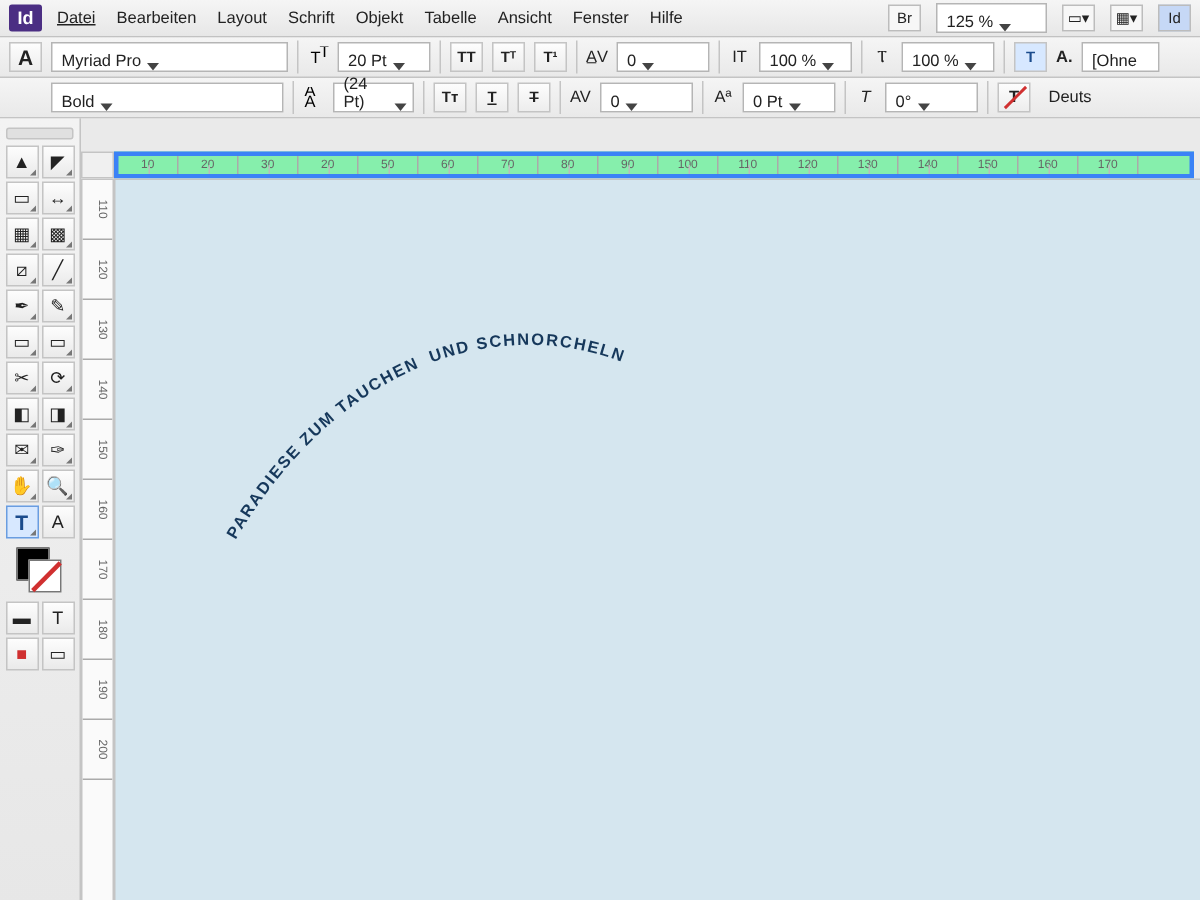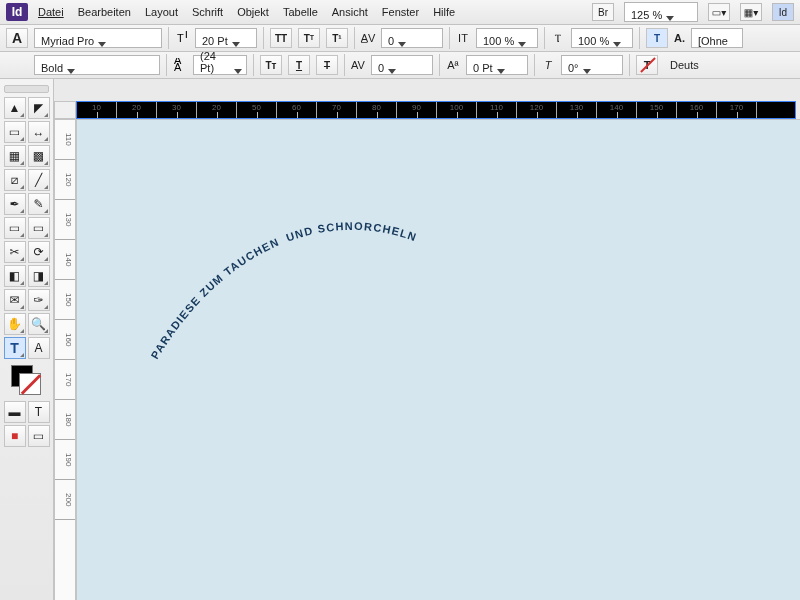--- a/index.html
+++ b/index.html
@@ -22,21 +22,21 @@
   .toolrow{display:flex;justify-content:center;gap:2px;margin-bottom:2px}
   .tool{width:22px;height:22px;background:linear-gradient(#fdfdfd,#eaeaea);border:1px solid #c4c4c4;display:flex;align-items:center;justify-content:center;font-size:12px;position:relative}
   .tool.sel{background:#d7e8ff;border-color:#6a9de0}
   .tool .dog{position:absolute;right:1px;bottom:1px;width:0;height:0;border-left:4px solid transparent;border-bottom:4px solid #777}
   .sw{width:40px;height:30px;margin:6px auto;position:relative}
   .sw .fill{position:absolute;top:0;left:4px;width:22px;height:22px;background:#000;border:1px solid #777}
   .sw .stroke{position:absolute;top:8px;left:12px;width:22px;height:22px;background:#fff;border:1px solid #777}
   .sw .stroke::after{content:"";position:absolute;left:-2px;top:9px;width:26px;height:3px;background:#d03030;transform:rotate(-45deg)}
   .editor{flex:1;position:relative;background:#eaeaea;overflow:hidden}
   .tab{position:absolute;top:0;left:0;height:22px;display:flex;align-items:center;gap:6px;padding:0 10px;background:#f3f3f3;border:1px solid #bdbdbd;border-bottom:none;border-radius:3px 3px 0 0;margin-left:8px}
-  .rulerH{position:absolute;top:22px;left:22px;right:4px;height:18px;background:#000000;border:1px solid #3b82f6;display:flex;overflow:hidden}
+  .rulerH{position:absolute;top:22px;left:22px;right:4px;height:18px;background:#86efac;border:3px solid #3b82f6;display:flex;overflow:hidden}
   .rulerH .tick{flex:0 0 40px;border-right:1px solid #aaa;font-size:8px;text-align:center;color:#666;display:flex;align-items:flex-start;justify-content:center;padding-top:1px;position:relative}
   .rulerH .tick::after{content:"";position:absolute;left:50%;bottom:0;height:6px;border-left:1px solid #bbb}
   .rulerV{position:absolute;top:40px;left:0;width:22px;bottom:0;background:#fafafa;border:1px solid #c4c4c4;display:flex;flex-direction:column;overflow:hidden}
   .rulerV .tick{flex:0 0 40px;border-bottom:1px solid #aaa;font-size:8px;color:#666;writing-mode:vertical-rl;text-align:center;padding:0 2px;position:relative}
   .corner{position:absolute;top:22px;left:0;width:22px;height:18px;background:#f0f0f0;border:1px solid #c4c4c4}
   .canvas{position:absolute;top:40px;left:22px;right:0;bottom:0;background:#d5e6ef;border-left:1px solid #c4c4c4;border-top:1px solid #c4c4c4}
   .pathtext{position:absolute;top:40px;left:40px}
   .link-ico{width:14px;height:14px;display:flex;align-items:center;justify-content:center}
 </style>
 </head>
@@ -60,21 +60,21 @@
         <span class="arrow"></span>
       </div>
     <div class="btn">▭▾</div>
     <div class="btn">▦▾</div>
     <div class="btn" style="background:#c6d8f6">Id</div>
   </div>
 </div>
 
 <div class="ctrl-row">
   <div class="ibtn" style="width:22px;font-size:14px">A</div>
-  <div class="combo" style="width:128px">
+  <div class="combo" style="width:158px">
       <span>Myriad Pro</span>
       <span class="arrow"></span>
     </div>
   <div class="vsep"></div>
   <span class="link-ico">
     <svg width="14" height="14">
         <text x="2" y="11" font-size="10">T</text>
         <text x="8" y="7" font-size="6">T</text>
       </svg>
   </span>
@@ -107,21 +107,21 @@
   <div class="vsep"></div>
   <div class="ibtn" style="background:#d7e8ff;color:#1a4b8c">T</div>
   <span style="font-weight:bold">A.</span>
   <div class="combo" style="width:52px">
       <span>[Ohne</span>
     </div>
 </div>
 
 <div class="ctrl-row">
   <div style="width:22px"></div>
-  <div class="combo" style="width:126px">
+  <div class="combo" style="width:155px">
       <span>Bold</span>
       <span class="arrow"></span>
     </div>
   <div class="vsep"></div>
   <span class="link-ico">
     <svg width="14" height="14">
         <text x="1" y="6" font-size="7">A</text>
         <text x="1" y="13" font-size="7">A</text>
       </svg>
   </span>

